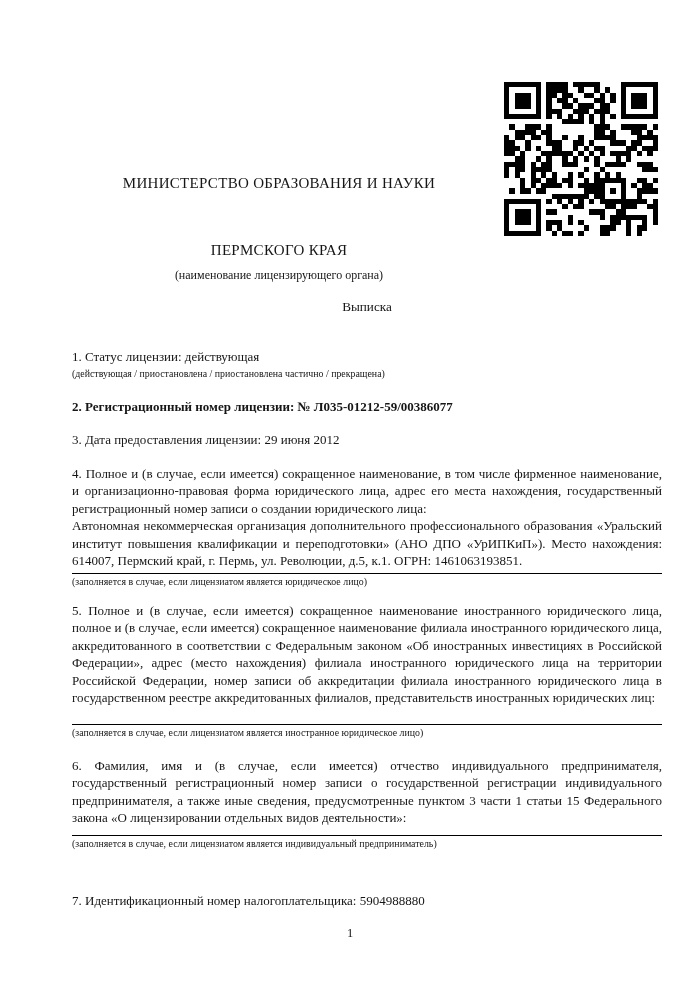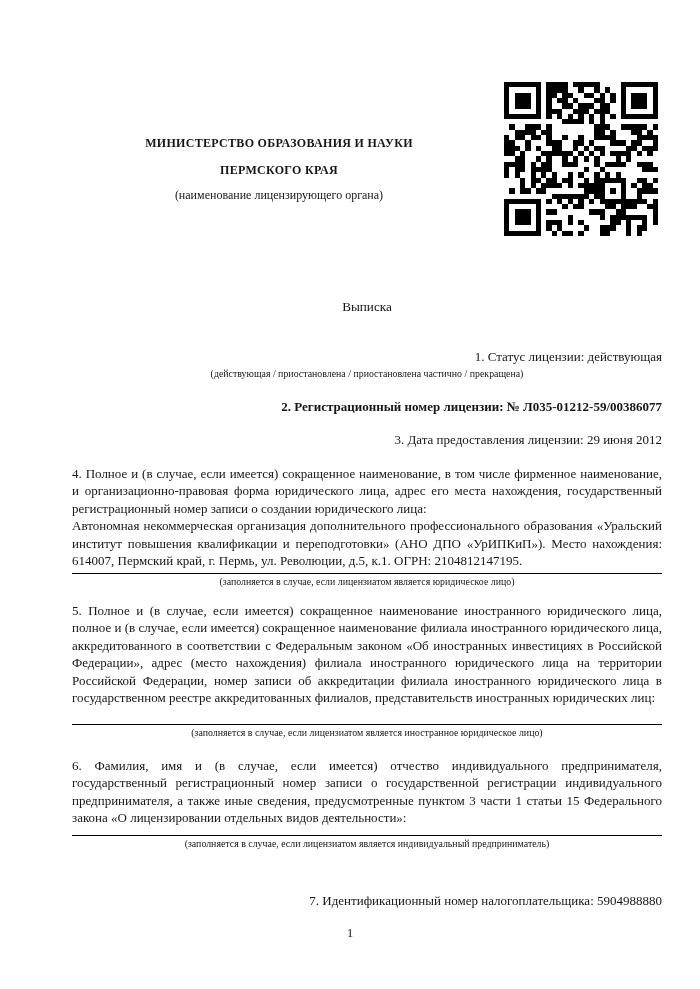--- a/index.html
+++ b/index.html
@@ -10,45 +10,46 @@
     background:#ffffff;
     color:#161616;
     font-family:"Liberation Serif", serif;
     overflow:hidden;
   }
   .ministry {
     position:absolute; top:130px; left:40px; width:478px;
     text-align:center;
   }
   .ministry-line {
-    font-size:12px; font-weight:bold; line-height:27px;
+    font-size:15px; font-weight:normal; line-height:27px;
     letter-spacing:0.3px;
+    margin-top:40px;
   }
   .ministry-caption { font-size:12px; line-height:12px; margin-top:5px; }
   .qr-box {
     position:absolute; top:82px; left:504px;
     width:154px; height:154px;
   }
   .content {
     position:absolute; top:296px; left:72px; width:590px;
     font-size:13px; line-height:17.5px;
   }
   .doc-title { text-align:center; font-size:13.2px; line-height:22px; }
-  .item { text-align:right; }
+  .item { text-align:left; }
   .just { text-align:justify; }
   .m-title-item { margin-top:30px; }
   .m-note0 { margin-top:1px; }
   .m-item2 { margin-top:18px;font-weight:bold; }
   .m-item3 { margin-top:16px; }
   .m-item4 { margin-top:16px; }
   .m-item5 { margin-top:14px; }
   .m-item6 { margin-top:18px; }
   .m-item7 { margin-top:42px; }
   .note {
-    text-align:center; font-size:9.9px; line-height:12px; margin-top:2px;
+    text-align:left; font-size:9.9px; line-height:12px; margin-top:2px;
   }
   .rule { height:0; border-top:1.8px solid #000; margin-top:3px; }
   .rule-gap { margin-top:17px; }
   .rule-sm { margin-top:8px; }
   .footer {
     position:absolute; top:926px; left:0; width:700px;
     text-align:center; font-size:12.5px;
   }
 </style>
 </head>
@@ -503,21 +504,21 @@
     </div>
 
     <div class="item m-title-item">1. Статус лицензии: действующая</div>
     <div class="note m-note0">(действующая / приостановлена / приостановлена частично / прекращена)</div>
 
     <div class="item m-item2">2. Регистрационный номер лицензии: № Л035-01212-59/00386077</div>
 
     <div class="item m-item3">3. Дата предоставления лицензии: 29 июня 2012</div>
 
     <div class="item just m-item4">4. Полное и (в случае, если имеется) сокращенное наименование, в том числе фирменное наименование, и организационно-правовая форма юридического лица, адрес его места нахождения, государственный регистрационный номер записи о создании юридического лица:</div>
-    <div class="item just">Автономная некоммерческая организация дополнительного профессионального образования «Уральский институт повышения квалификации и переподготовки» (АНО ДПО «УрИПКиП»). Место нахождения: 614007, Пермский край, г. Пермь, ул. Революции, д.5, к.1. ОГРН: 2104812147195.</div>
+    <div class="item just">Автономная некоммерческая организация дополнительного профессионального образования «Уральский институт повышения квалификации и переподготовки» (АНО ДПО «УрИПКиП»). Место нахождения: 614007, Пермский край, г. Пермь, ул. Революции, д.5, к.1. ОГРН: 1461063193851.</div>
     <div class="rule"></div>
     <div class="note">(заполняется в случае, если лицензиатом является юридическое лицо)</div>
 
     <div class="item just m-item5">5. Полное и (в случае, если имеется) сокращенное наименование иностранного юридического лица, полное и (в случае, если имеется) сокращенное наименование филиала иностранного юридического лица, аккредитованного в соответствии с Федеральным законом «Об иностранных инвестициях в Российской Федерации», адрес (место нахождения) филиала иностранного юридического лица на территории Российской Федерации, номер записи об аккредитации филиала иностранного юридического лица в государственном реестре аккредитованных филиалов, представительств иностранных юридических лиц:</div>
     <div class="rule rule-gap"></div>
     <div class="note">(заполняется в случае, если лицензиатом является иностранное юридическое лицо)</div>
 
     <div class="item just m-item6">6. Фамилия, имя и (в случае, если имеется) отчество индивидуального предпринимателя, государственный регистрационный номер записи о государственной регистрации индивидуального предпринимателя, а также иные сведения, предусмотренные пунктом 3 части 1 статьи 15 Федерального закона «О лицензировании отдельных видов деятельности»:</div>
     <div class="rule rule-sm"></div>
     <div class="note">(заполняется в случае, если лицензиатом является индивидуальный предприниматель)</div>

